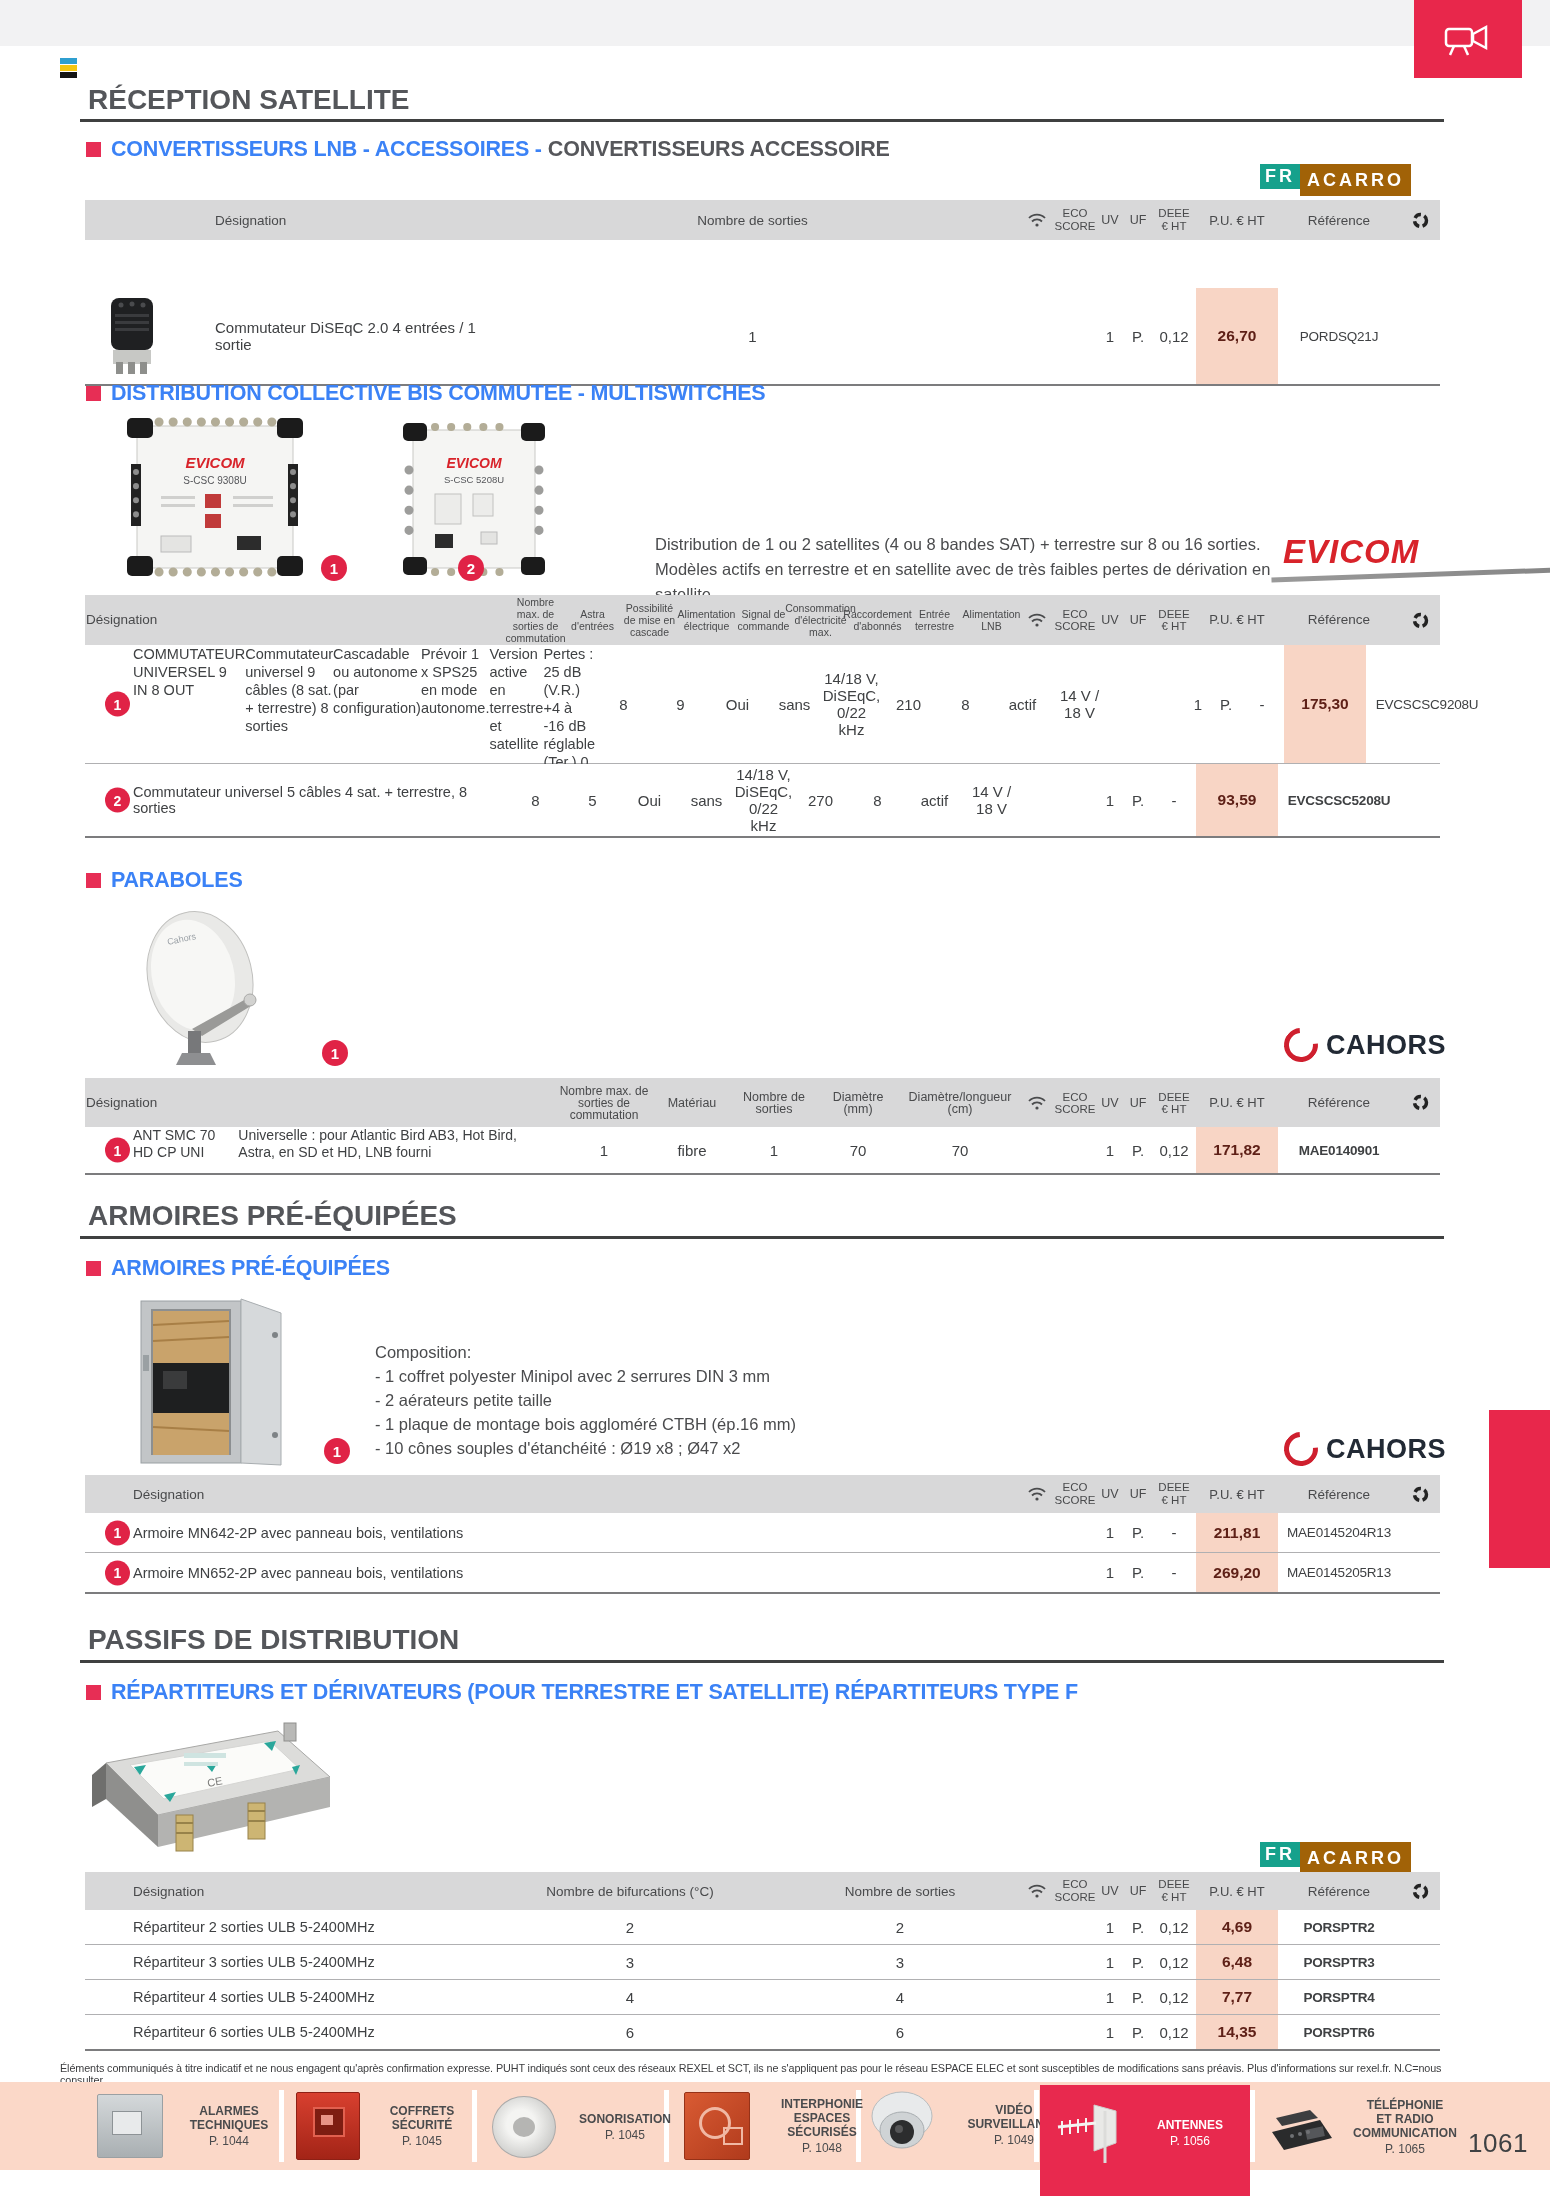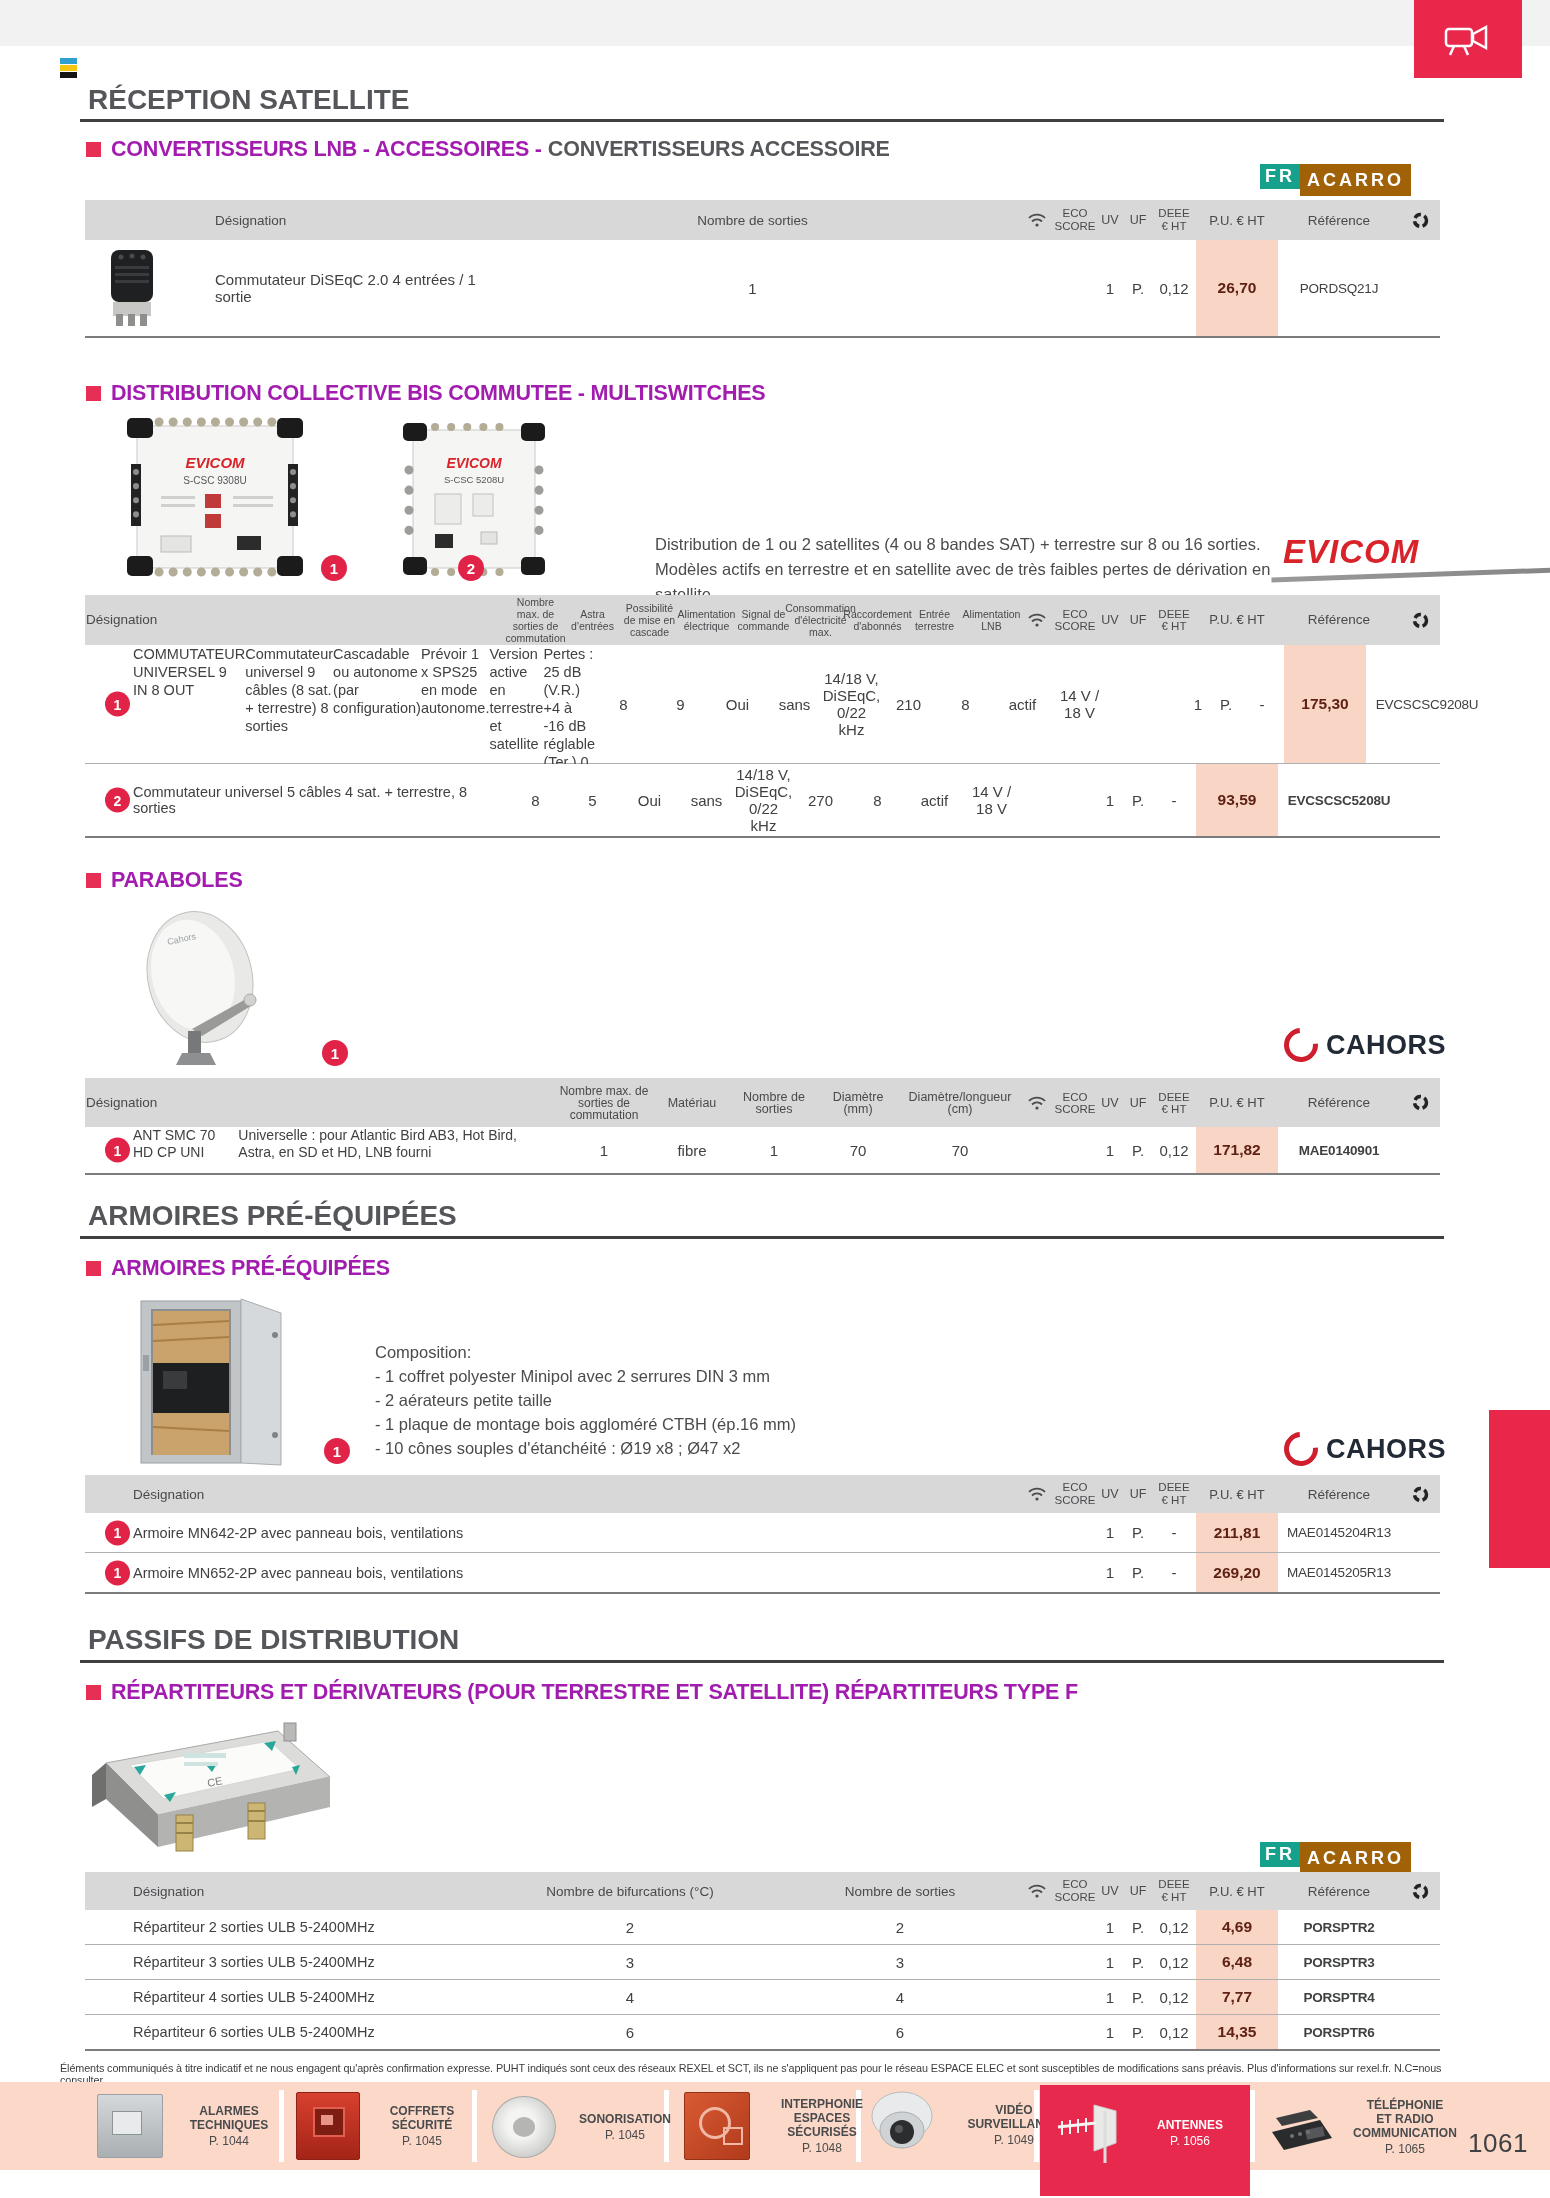--- a/index.html
+++ b/index.html
@@ -8,21 +8,21 @@
   .abs{position:absolute;}
   .topband{left:0;top:0;width:1550px;height:46px;background:#f2f2f3;}
   .regmark{left:60px;top:58px;width:17px;height:21px;}
   .regmark div{height:6px;margin-bottom:1px;}
   .regmark .b{background:#2f9fd0;}.regmark .y{background:#f3c613;}.regmark .k{background:#141414;}
   .red-tab{left:1414px;top:0;width:108px;height:78px;background:#e8274b;display:flex;align-items:center;justify-content:center;}
   .bigh{font-size:28px;font-weight:bold;color:#54565a;letter-spacing:0;}
   .rule{left:80px;width:1364px;height:3px;background:#3f4040;}
   .sec{left:86px;display:flex;align-items:center;font-size:21.5px;font-weight:600;letter-spacing:-0.2px;white-space:nowrap;}
   .sec .sq{width:15px;height:15px;background:#e72e55;margin-right:10px;flex:none;}
-  .sec .red{color:#a21caf;}.sec .gray{color:#56575b;margin-left:6px;}
+  .sec .red{color:#3b82f6;}.sec .gray{color:#56575b;margin-left:6px;}
   
   .fracarro{display:flex;height:25px;font-weight:bold;font-size:18px;letter-spacing:3px;color:#fff;}
   .fracarro .fr{background:#16a18c;padding:0 5px;display:flex;align-items:center;position:relative;}
   .fracarro .rest{background:#a16207;padding:16px 7px;display:flex;align-items:center;}
   .evicom{font-weight:bold;font-style:italic;font-size:33px;color:#d8232a;letter-spacing:1px;position:relative;}
   .evicom i{position:absolute;left:-12px;right:-12px;top:17px;height:5px;background:linear-gradient(90deg,#9a9a9a,#2c2c2c);transform:rotate(-2deg);}
   .cahors{display:flex;align-items:center;font-weight:bold;font-size:27px;color:#222a35;letter-spacing:0.5px;}
   .cahors .mark{width:24px;height:24px;border:5px solid #cf1f2e;border-radius:50%;border-top-color:transparent;transform:rotate(40deg);margin-right:8px;flex:none;}
   
   .tbl{left:85px;width:1355px;font-size:15px;color:#3f4143;}
@@ -118,21 +118,21 @@
           <span><span>DEEE</span><br><span>€ HT</span></span>
         </div>
       <div class="cell c-pu">P.U. € HT</div>
       <div class="cell c-ref">Référence</div>
       <div class="cell c-rec">
         <svg width="17" height="17" viewBox="0 0 17 17">
           <circle cx="8.5" cy="8.5" r="6" fill="none" stroke="#232323" stroke-width="3.4" stroke-dasharray="7 3.5"></circle>
         </svg>
       </div>
     </div>
-    <div class="trow last" style="height:96px;">
+    <div class="trow last" style="height:96px;margin-top:48px;">
       <div class="abs" style="left:18px;top:8px;">
         <svg width="58" height="80" viewBox="0 0 58 80">
           <rect x="8" y="2" width="42" height="52" rx="8" fill="#1f2022"></rect>
           <rect x="12" y="18" width="34" height="3" fill="#3a3b3e"></rect>
             <rect x="12" y="25" width="34" height="3" fill="#3a3b3e"></rect>
           <rect x="12" y="32" width="34" height="3" fill="#3a3b3e"></rect>
           <circle cx="18" cy="9" r="2.5" fill="#4a4b4e"></circle>
             <circle cx="29" cy="8" r="2.5" fill="#4a4b4e"></circle>
             <circle cx="40" cy="9" r="2.5" fill="#4a4b4e"></circle>
           <rect x="10" y="54" width="38" height="14" fill="#c7c8c5"></rect>

